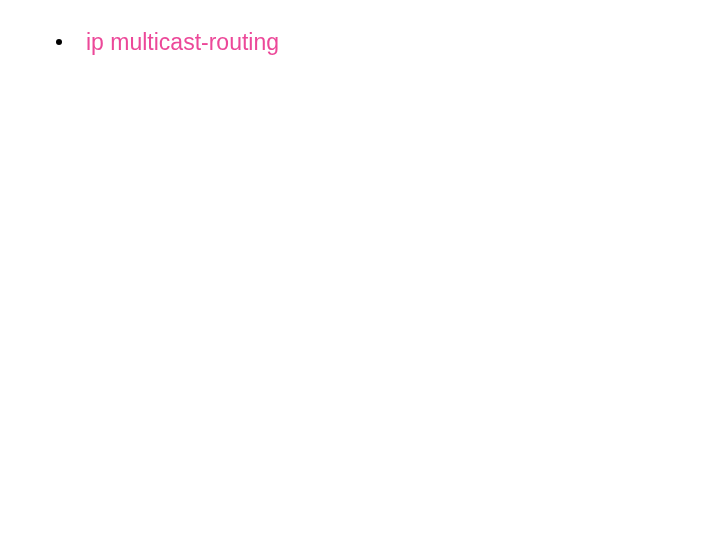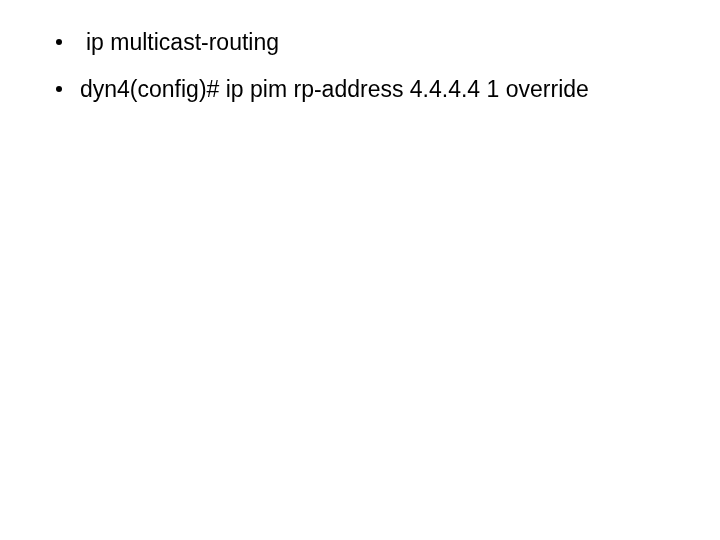--- a/index.html
+++ b/index.html
@@ -14,21 +14,21 @@
       font-family: Arial, Helvetica, sans-serif;
       padding: 28px 50px 28px 50px;
     }
     ul {
       list-style: none;
     }
     li {
       position: relative;
       padding-left: 30px;
       font-size: 23px;
-      color: #000000;
+      color: #ec4899;
       line-height: 1.25;
       margin-bottom: 18px;
     }
     li::before {
       content: "";
       position: absolute;
       left: 6px;
       top: 11px;
       width: 6px;
       height: 6px;
@@ -40,16 +40,13 @@
       display: inline-block;
     }
   </style>
 </head>
 <body>
 
 <ul>
   <li>
     <span class="indent"> ip multicast-routing</span>
   </li>
-  <li>
-    <span>dyn4(config)# ip pim rp-address 4.4.4.4 1 override</span>
-  </li>
 </ul>
 
 </body></html>

